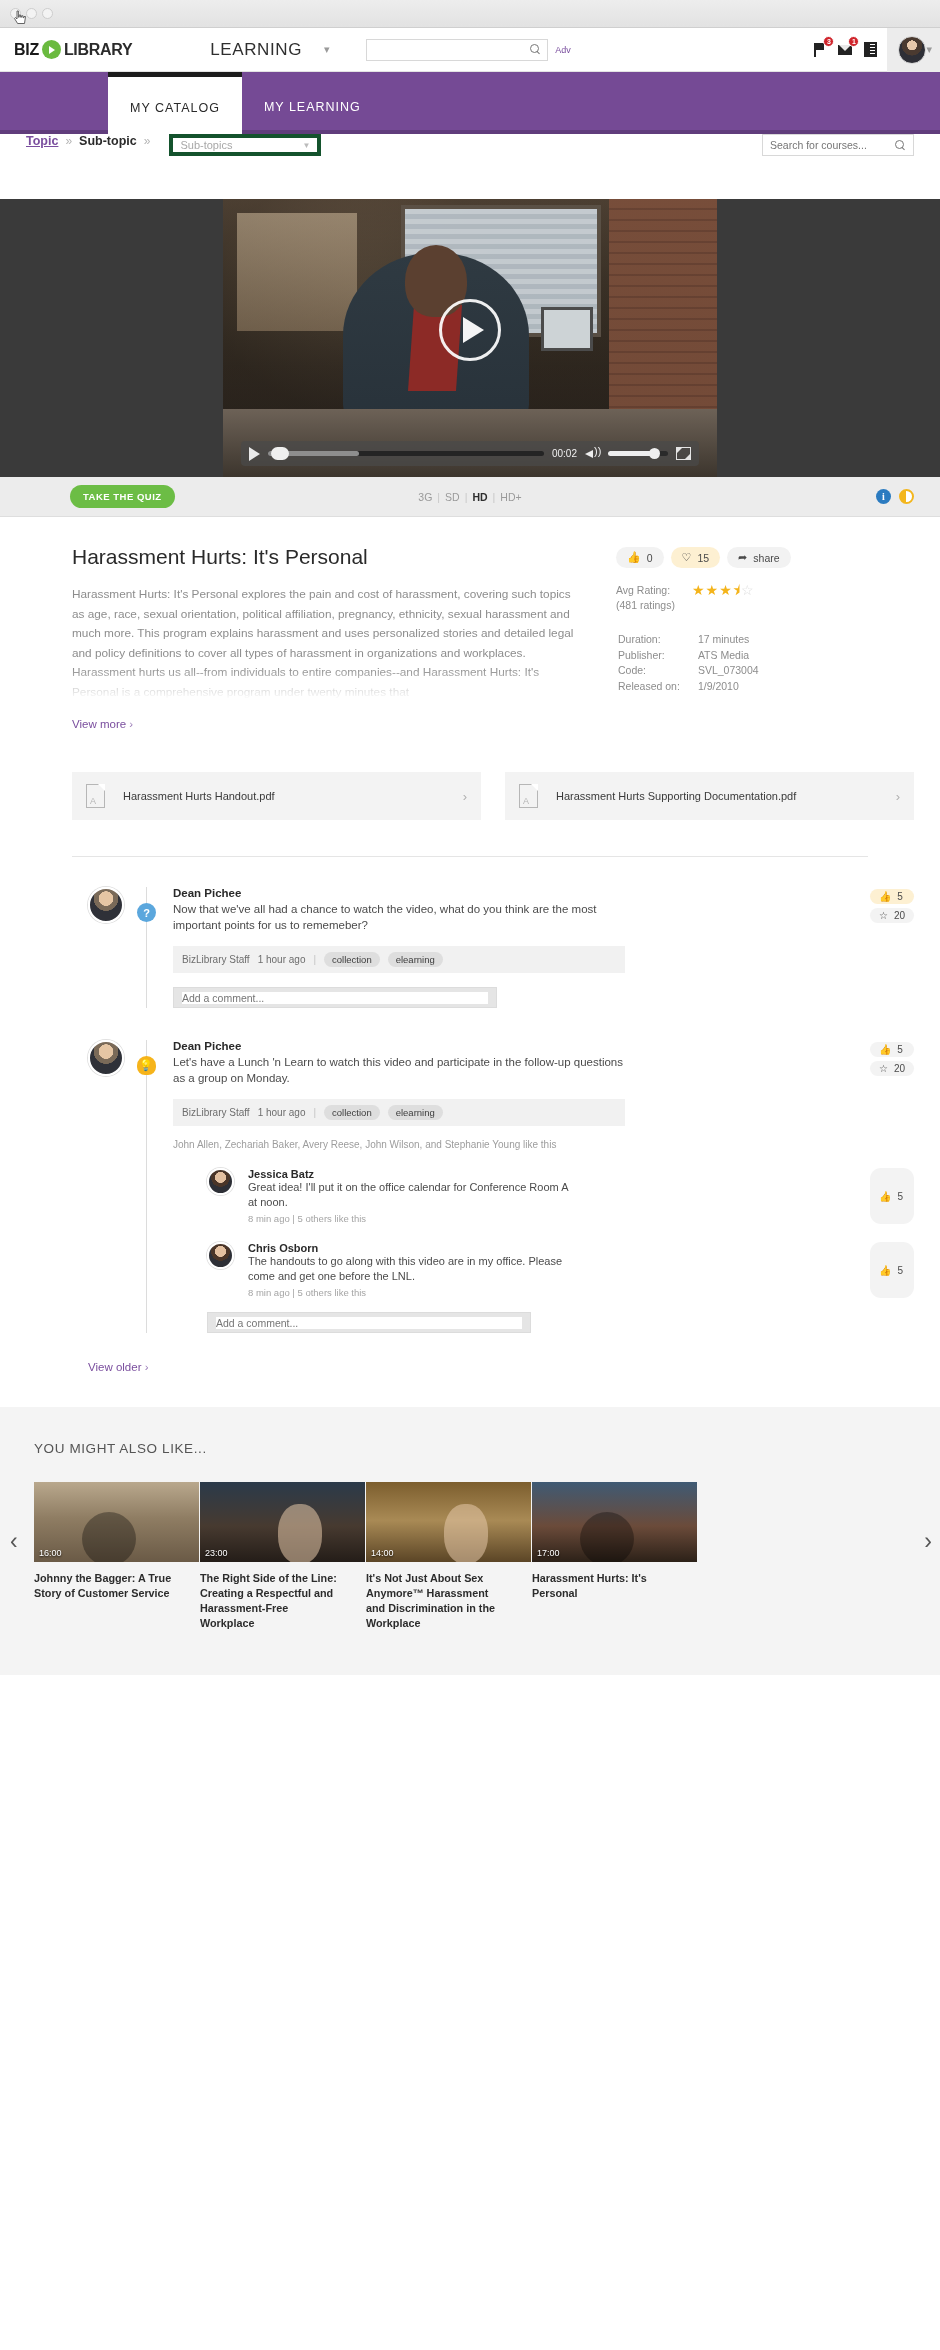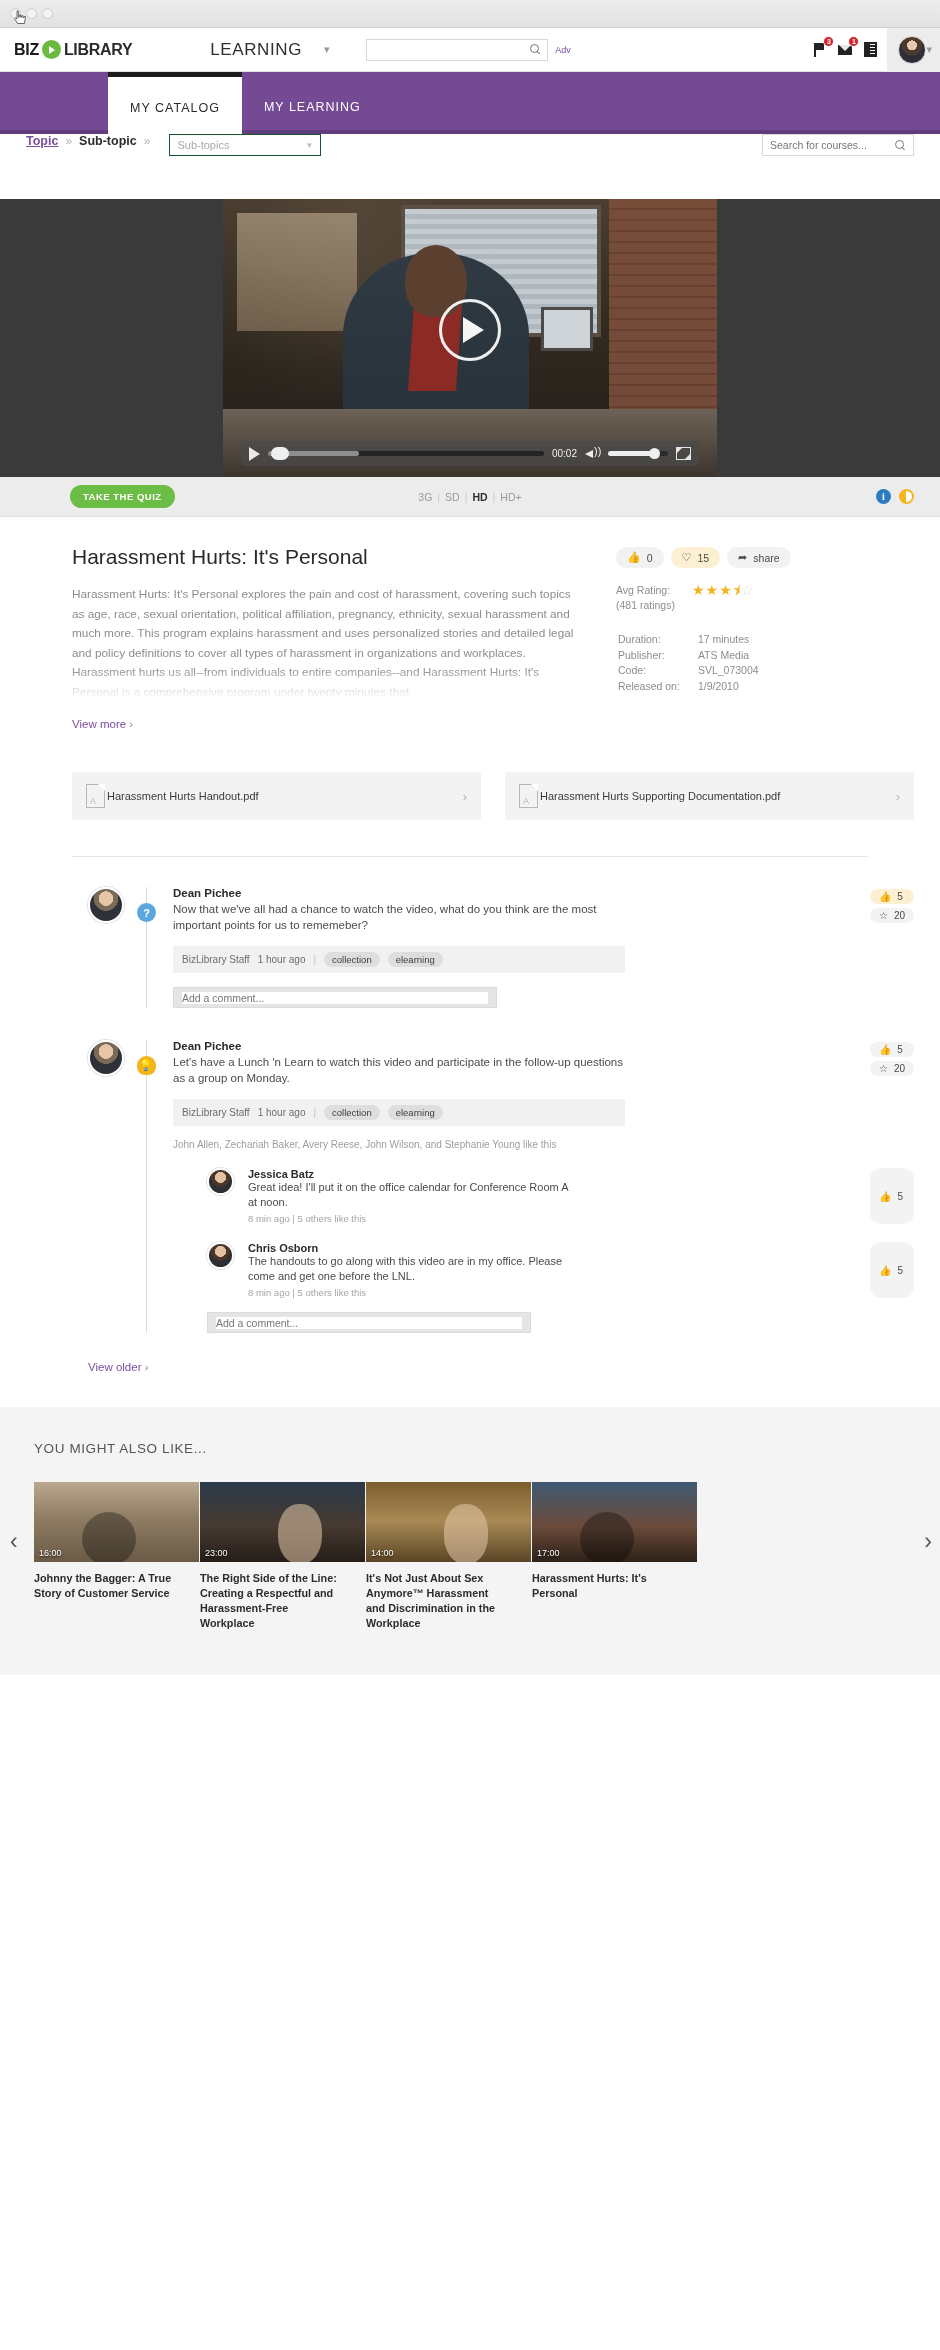--- a/index.html
+++ b/index.html
@@ -118,21 +118,21 @@
     height: 65px; display: flex; padding: 0 26px 0 26px;
     background: #fff;
   }
   .crumb { font-size: 12.5px; font-weight: bold; color: #2b2b2b; }
   .crumb.link { color: #7a4e9e; text-decoration: underline; position: relative; }
   .crumb-sep { color: #b6b6b6; margin: 0 7px; font-size: 12px; }
   .cursor-hand {
     position: absolute; left: 14px; top: 10px; width: 13px; height: 16px;
   }
   .subsel {
-    margin-left: 12px; width: 152px; height: 22px; border: 1px solid #14532d;
+    margin-left: 12px; width: 152px; height: 22px; border: 4px solid #14532d;
     display: flex; align-items: center; padding: 0 7px; font-size: 11px; color: #a8a8a8;
     background: #fff;
   }
   .subsel .tri { margin-left: auto; color: #bbb; font-size: 8px; }
   .course-search {
     margin-left: auto; width: 152px; height: 22px; border: 1px solid #d8d8d8;
     display: flex; align-items: center; padding: 0 7px; background: #fff;
   }
   .course-search input { border:0; outline:0; font-size: 10.5px; width: 100%; color:#9b9b9b;
     font-family:"Liberation Sans", sans-serif; }
@@ -276,21 +276,21 @@
   .rating-lbl { font-size: 10.5px; color: #8d8d8d; line-height: 15px; width: 76px; }
   .stars { font-size: 14px; color: #f4b41b; letter-spacing: 1px; line-height: 15px; }
   .stars .empty { color: #ddd; }
   .meta-tbl { font-size: 10.5px; color: #8d8d8d; line-height: 13.5px; }
   .meta-tbl tr td:first-child { padding-right: 16px; white-space: nowrap; }
 
   
   .attachments { display: flex; gap: 24px; padding: 42px 26px 0 72px; }
   .attach {
     flex: 1; background: #f3f3f3; display: flex; align-items: center;
-    padding: 12px 14px; gap: 2px; min-height: 46px;
+    padding: 12px 14px; gap: 18px; min-height: 46px;
   }
   .pdf-ic { width: 19px; height: 24px; border: 1.4px solid #b6b6b6; position: relative; flex: none; }
   .pdf-ic::before { content:""; position:absolute; right:-1px; top:-1px;
     border-top: 7px solid #fff; border-left: 7px solid transparent; }
   .pdf-ic::after { content:"A"; position:absolute; left:3px; bottom:1px; font-size:9px; color:#b6b6b6; }
   .attach-name { font-size: 11px; color: #3a3a3a; line-height: 14.5px; }
   .attach-chev { margin-left: auto; color: #b0b0b0; font-size: 13px; }
 
   .hr-sep { margin: 36px 72px 0 72px; border-top: 1px solid #e5e5e5; }
 

